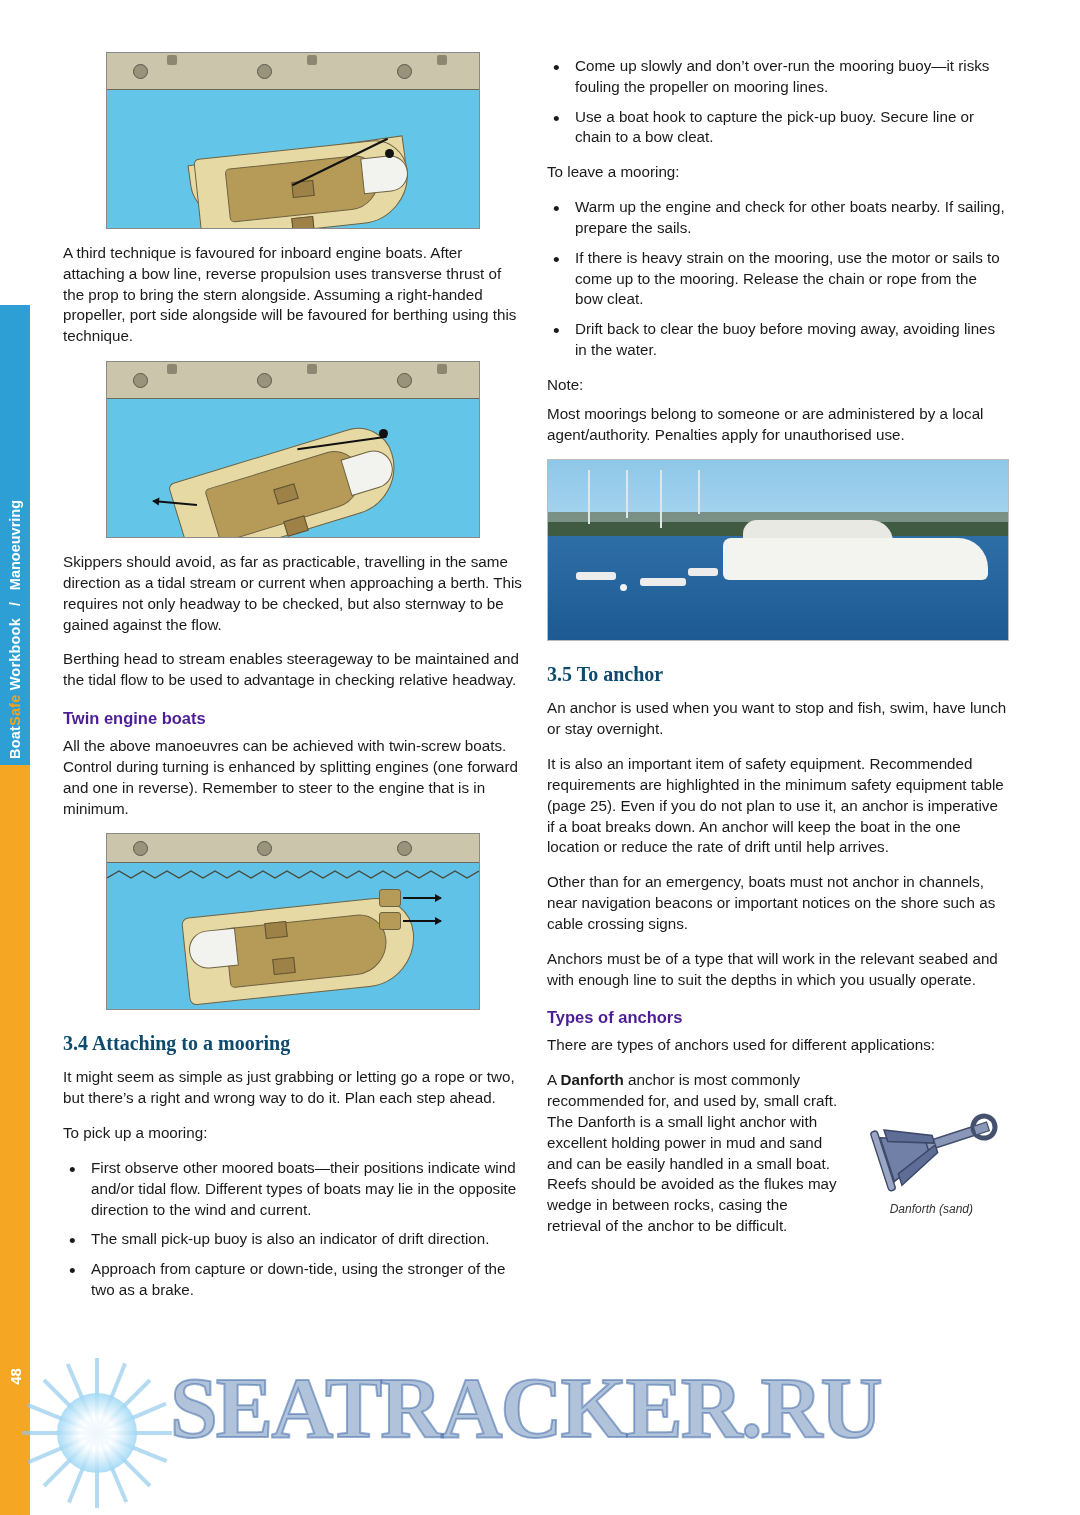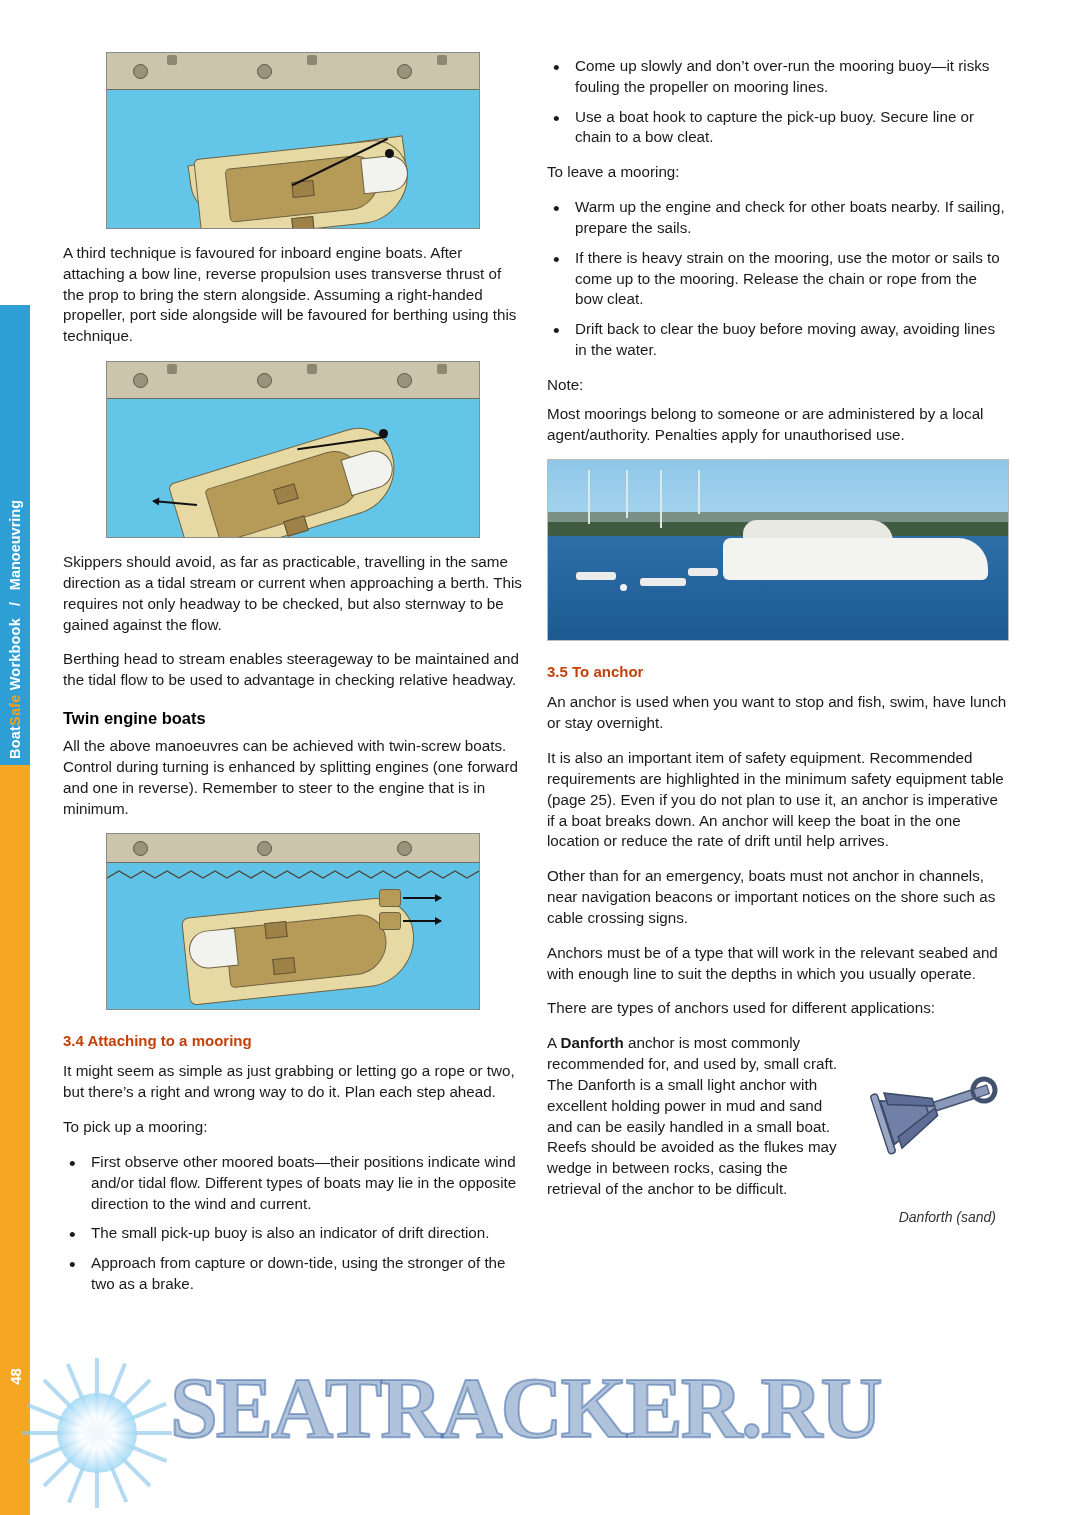--- a/index.html
+++ b/index.html
@@ -177,30 +177,31 @@
     border-bottom: 4px solid transparent;
   }
   .zig {
     position: absolute;
     left: 0; top: 36px;
     width: 100%;
     height: 10px;
   }
 
   h2.section {
-    font-size: 15px;
+    font-size: 20px;
     font-weight: bold;
     margin: 22px 0 12px 0;
-    color: #c2410c;
+    color: #0c4a6e;
+    font-family: Liberation Serif, serif;
   }
   h3.sub {
     font-size: 16.5px;
     font-weight: bold;
     margin: 18px 0 8px 0;
-    color: #000000;
+    color: #4c1d95;
   }
   ul {
     margin: 0 0 14px 0;
     padding-left: 26px;
     list-style: none;
   }
   ul li {
     position: relative;
     margin-bottom: 9px;
     padding-left: 2px;
@@ -266,26 +267,25 @@
   }
   .anchor-img {
     position: absolute;
     right: 0;
     top: 0;
     width: 150px;
     height: 150px;
   }
   .anchor-caption {
     position: absolute;
-    right: 11px;
+    right: 34px;
     top: 132px;
-    font-size: 14px;
+    font-size: 12px;
     font-style: italic;
     color: #333;
-    margin-top: 44px;
   }
   .danforth { font-weight: bold; }
 
   .text-wrap-narrow { width: 295px; }
 
   
   .watermark {
     position: absolute;
     left: 0; top: 1340px;
     width: 1080px;
@@ -451,20 +451,21 @@
       <div class="smallboat" style="left:140px; top:108px; width:30px;"></div>
       <div class="dot" style="left:72px; top:124px; width:7px; height:7px; background:#f1f1f1;"></div>
     </div>
 
     <h2 class="section">3.5 To anchor</h2>
     <p>An anchor is used when you want to stop and fish, swim, have lunch or stay overnight.</p>
     <p>It is also an important item of safety equipment. Recommended requirements are highlighted in the minimum safety equipment table (page 25). Even if you do not plan to use it, an anchor is imperative if a boat breaks down. An anchor will keep the boat in the one location or reduce the rate of drift until help arrives.</p>
     <p>Other than for an emergency, boats must not anchor in channels, near navigation beacons or important notices on the shore such as cable crossing signs.</p>
     <p>Anchors must be of a type that will work in the relevant seabed and with enough line to suit the depths in which you usually operate.</p>
 
+    <h3 class="sub">Types of anchors</h3>
     <p>There are types of anchors used for different applications:</p>
 
     <div class="anchor-wrap">
       <div class="text-wrap-narrow">
         <p style="margin-bottom:0;"><span>A </span><span class="danforth">Danforth</span><span> anchor is most commonly recommended for, and used by, small craft. The Danforth is a small light anchor with excellent holding power in mud and sand and can be easily handled in a small boat. Reefs should be avoided as the flukes may wedge in between rocks, casing the retrieval of the anchor to be difficult.</span></p>
       </div>
       <svg class="anchor-img" viewBox="0 0 150 150">
         <g transform="rotate(-18 75 75)">
           <rect x="30" y="70" width="96" height="9" rx="4" fill="#8a97b8" stroke="#43506e" stroke-width="1.5"></rect>
           <polygon points="28,52 70,68 70,82 28,98" fill="#7180a6" stroke="#3c4868" stroke-width="1.5"></polygon>

